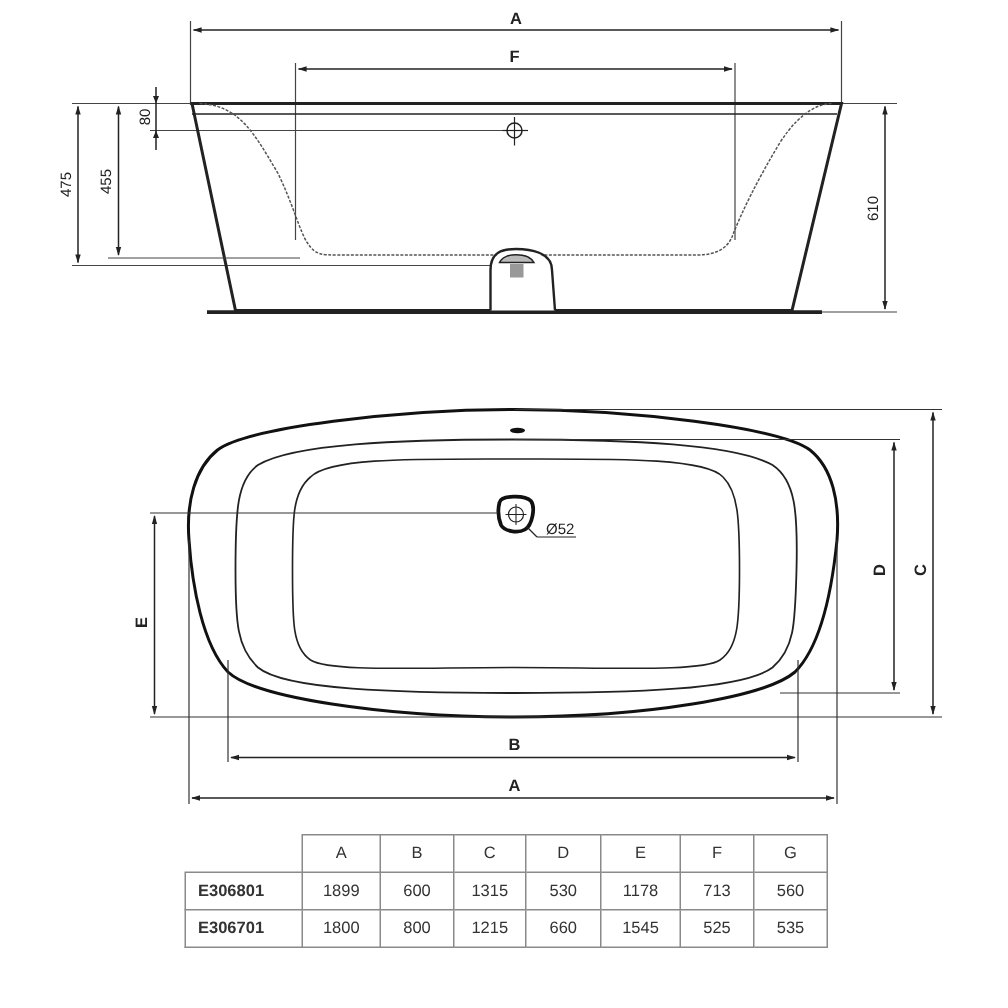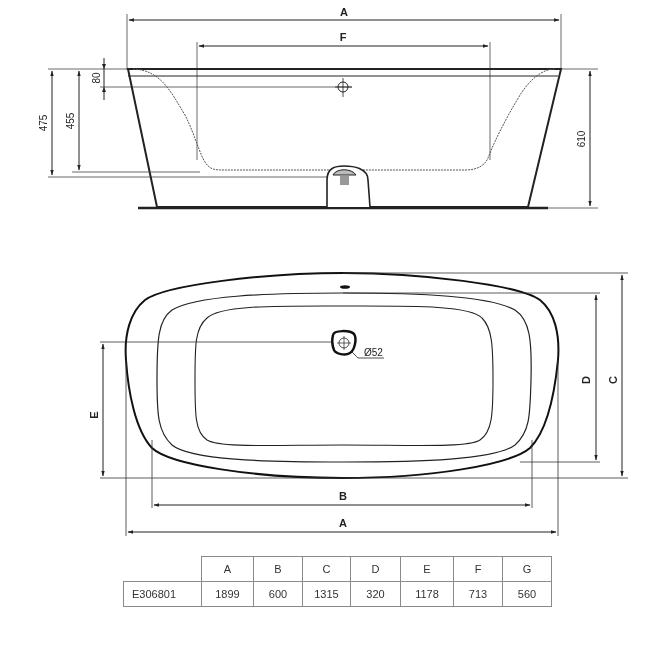--- a/index.html
+++ b/index.html
@@ -10,21 +10,21 @@
   table.spec {
     position: absolute; left: 123px; top: 556px;
     border-collapse: collapse;
     font-family: "Liberation Sans", sans-serif; font-size: 11px; color: #333;
   }
   table.spec td, table.spec th {
     border: 1px solid #8a8a8a; text-align: center; font-weight: normal;
     height: 24px; padding: 0;
   }
   table.spec th.blank { border: none; border-bottom: 1px solid #8a8a8a; border-right: 1px solid #8a8a8a; }
-  table.spec td.code { text-align: left; padding-left: 8px; width: 69px; }
+  table.spec td.code { text-align: left; padding-left: 8px; width: 69px; font-weight: bold; }
   table.spec .c0 { width: 51px; }
   table.spec .c1 { width: 48px; }
   table.spec .c2 { width: 47px; }
   table.spec .c3 { width: 49px; }
   table.spec .c4 { width: 52px; }
   table.spec .c5 { width: 48px; }
   table.spec .c6 { width: 48px; }
 </style>
 </head>
 <body>
@@ -166,19 +166,29 @@
     <th class="c3">D</th>
     <th class="c4">E</th>
     <th class="c5">F</th>
     <th class="c6">G</th>
   </tr>
   <tr>
     <td class="code">E306801</td>
     <td>1899</td>
     <td>600</td>
     <td>1315</td>
-    <td>320</td>
+    <td>530</td>
     <td>1178</td>
     <td>713</td>
     <td>560</td>
+  </tr>
+  <tr>
+    <td class="code">E306701</td>
+    <td>1800</td>
+    <td>800</td>
+    <td>1215</td>
+    <td>660</td>
+    <td>1545</td>
+    <td>525</td>
+    <td>535</td>
   </tr>
 </tbody>
   </table>
 
 </body></html>

